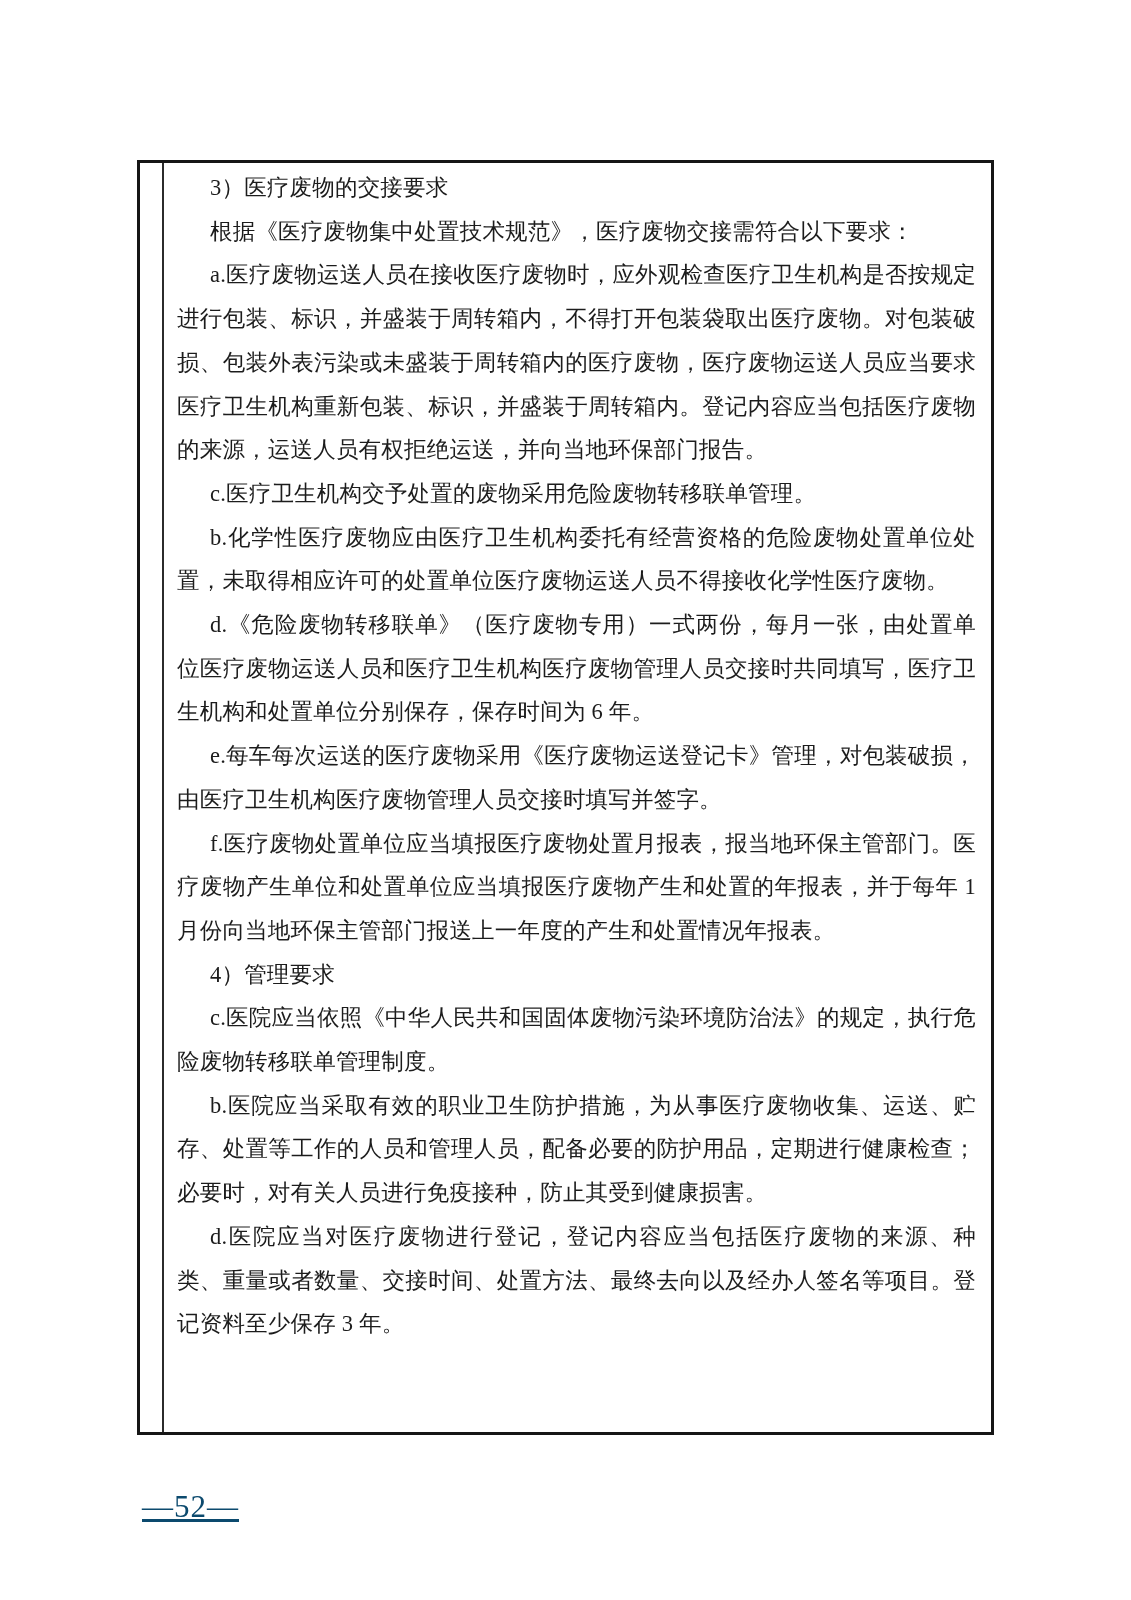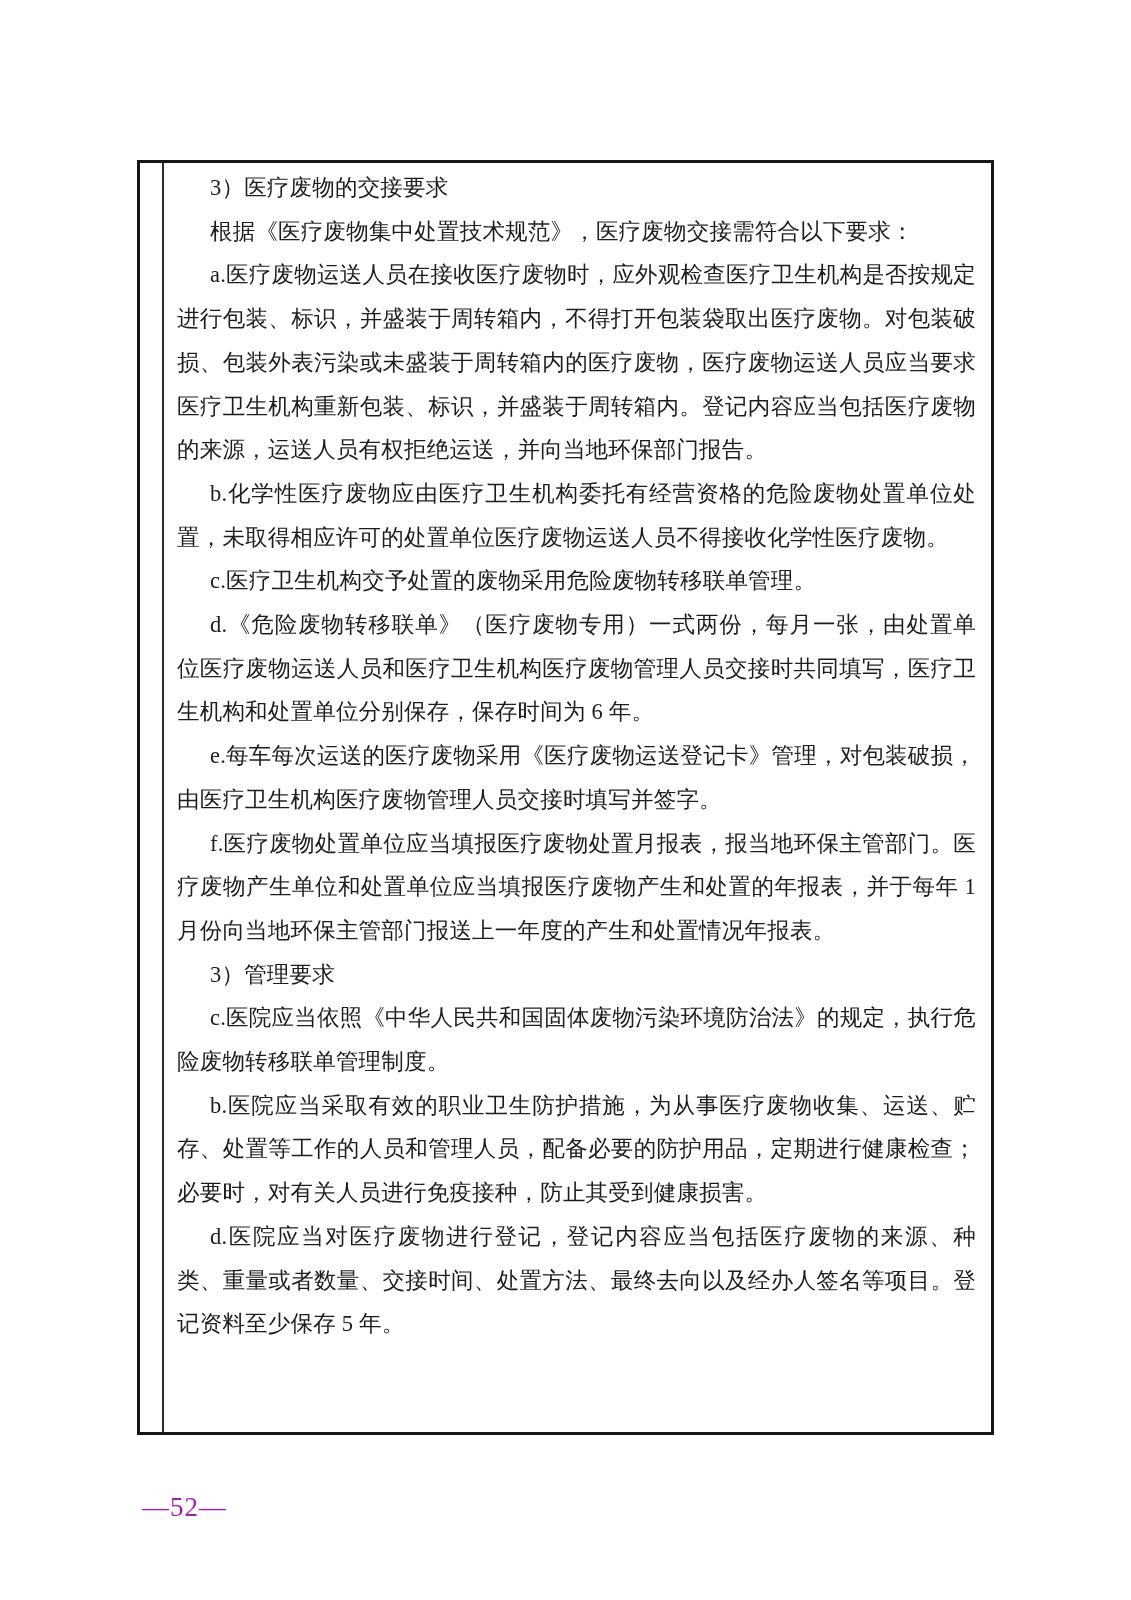--- a/index.html
+++ b/index.html
@@ -45,44 +45,45 @@
     color: #1c1c1c;
     text-align: justify;
     text-justify: inter-ideograph;
     text-indent: 33px;
     letter-spacing: 0.2px;
   }
   .page-footer {
     position: absolute;
     left: 142px;
     top: 1489px;
-    font-size: 27px;
+    font-size: 31px;
     line-height: 36px;
-    color: #a21caf;
+    color: #0c4a6e;
     letter-spacing: 1px;
+    text-decoration: underline;
   }
 </style>
 </head>
 <body>
 
 <div class="sheet">
 
   <div class="doc-table">
     <div class="gutter-cell"></div>
     <div class="content-cell">
       <p class="doc-par">3）医疗废物的交接要求</p>
       <p class="doc-par">根据《医疗废物集中处置技术规范》，医疗废物交接需符合以下要求：</p>
       <p class="doc-par">a.医疗废物运送人员在接收医疗废物时，应外观检查医疗卫生机构是否按规定进行包装、标识，并盛装于周转箱内，不得打开包装袋取出医疗废物。对包装破损、包装外表污染或未盛装于周转箱内的医疗废物，医疗废物运送人员应当要求医疗卫生机构重新包装、标识，并盛装于周转箱内。登记内容应当包括医疗废物的来源，运送人员有权拒绝运送，并向当地环保部门报告。</p>
+      <p class="doc-par">c.医疗卫生机构交予处置的废物采用危险废物转移联单管理。</p>
       <p class="doc-par">b.化学性医疗废物应由医疗卫生机构委托有经营资格的危险废物处置单位处置，未取得相应许可的处置单位医疗废物运送人员不得接收化学性医疗废物。</p>
-      <p class="doc-par">c.医疗卫生机构交予处置的废物采用危险废物转移联单管理。</p>
       <p class="doc-par">d.《危险废物转移联单》（医疗废物专用）一式两份，每月一张，由处置单位医疗废物运送人员和医疗卫生机构医疗废物管理人员交接时共同填写，医疗卫生机构和处置单位分别保存，保存时间为 6 年。</p>
       <p class="doc-par">e.每车每次运送的医疗废物采用《医疗废物运送登记卡》管理，对包装破损，由医疗卫生机构医疗废物管理人员交接时填写并签字。</p>
       <p class="doc-par">f.医疗废物处置单位应当填报医疗废物处置月报表，报当地环保主管部门。医疗废物产生单位和处置单位应当填报医疗废物产生和处置的年报表，并于每年 1 月份向当地环保主管部门报送上一年度的产生和处置情况年报表。</p>
-      <p class="doc-par">3）管理要求</p>
+      <p class="doc-par">4）管理要求</p>
       <p class="doc-par">c.医院应当依照《中华人民共和国固体废物污染环境防治法》的规定，执行危险废物转移联单管理制度。</p>
       <p class="doc-par">b.医院应当采取有效的职业卫生防护措施，为从事医疗废物收集、运送、贮存、处置等工作的人员和管理人员，配备必要的防护用品，定期进行健康检查；必要时，对有关人员进行免疫接种，防止其受到健康损害。</p>
-      <p class="doc-par">d.医院应当对医疗废物进行登记，登记内容应当包括医疗废物的来源、种类、重量或者数量、交接时间、处置方法、最终去向以及经办人签名等项目。登记资料至少保存 5 年。</p>
+      <p class="doc-par">d.医院应当对医疗废物进行登记，登记内容应当包括医疗废物的来源、种类、重量或者数量、交接时间、处置方法、最终去向以及经办人签名等项目。登记资料至少保存 3 年。</p>
     </div>
   </div>
 
   <div class="page-footer">—52—</div>
 
 </div>
 
 </body></html>

